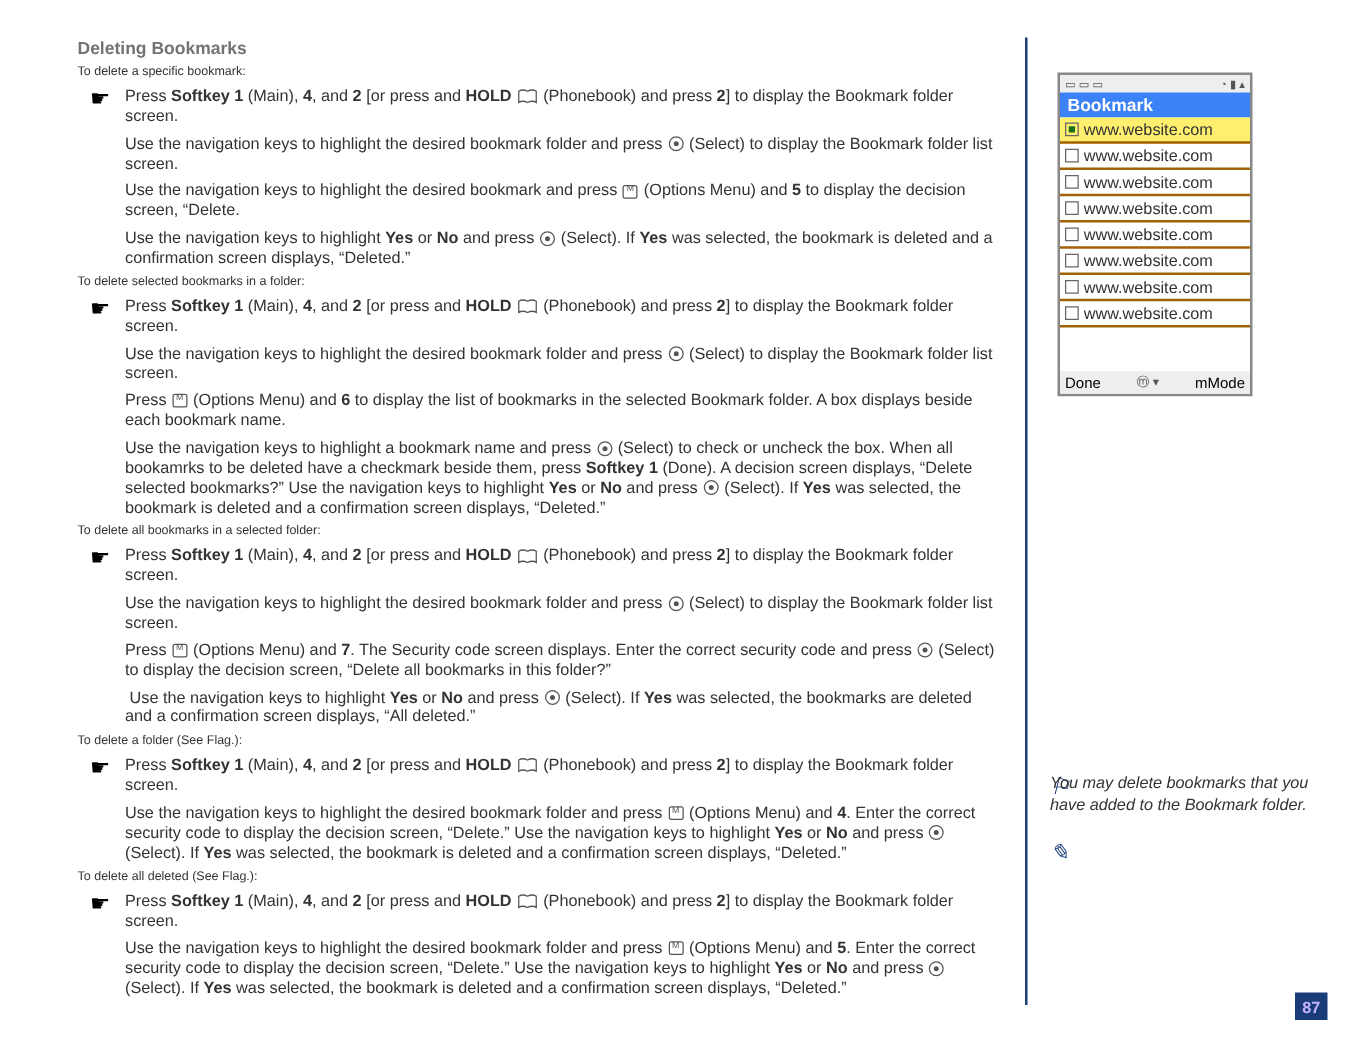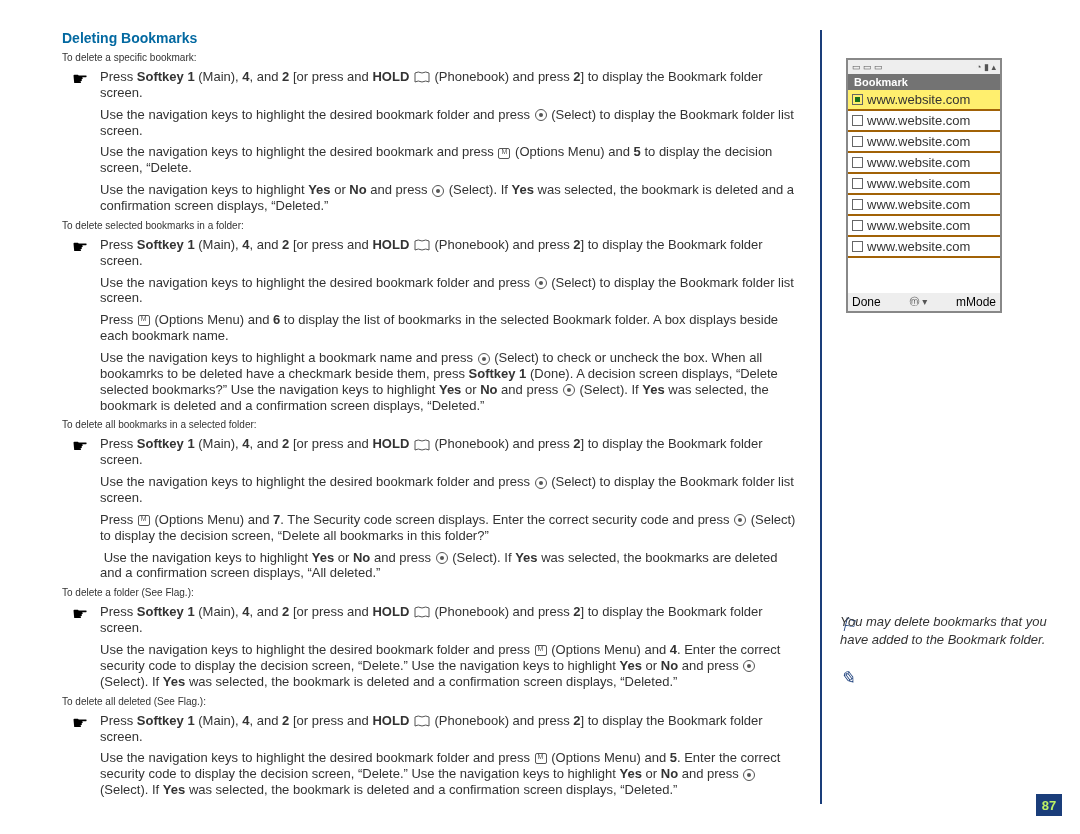--- a/index.html
+++ b/index.html
@@ -24,21 +24,21 @@
   .divider {
     width: 2px;
     background: #1a3d7a;
     margin: 0 18px 0 8px;
     align-self: stretch;
   }
   .side-col {
     width: 218px;
   }
   .section-title {
-    color: #0369a1;
+    color: #737373;
     font-weight: bold;
     font-size: 14px;
     margin-bottom: 6px;
   }
   .lead {
     font-size: 10px;
     margin: 4px 0 6px 0;
   }
   .step-block {
     position: relative;
@@ -108,24 +108,24 @@
     height: 14px;
     background: #eee;
     display:flex;
     justify-content: space-between;
     padding: 0 4px;
     font-size: 9px;
     color:#555;
     align-items:center;
   }
   .phone-title {
-    background: #737373;
+    background: #3b82f6;
     color: #fff;
     font-weight: bold;
-    font-size: 11px;
+    font-size: 14px;
     padding: 2px 6px;
   }
   .phone-list {
     list-style: none;
     margin: 0; padding: 0;
   }
   .phone-list li {
     font-size: 13px;
     padding: 2px 4px;
     border-bottom: 2px solid #a16207;
@@ -171,21 +171,21 @@
     left: 0; top: 0;
     font-size: 18px;
     color: #1a3d7a;
   }
 
   .page-num {
     position: absolute;
     right: 18px;
     bottom: 18px;
     background: #1a3d7a;
-    color: #bef264;
+    color: #c4b5fd;
     width: 26px;
     height: 22px;
     font-size: 13px;
     font-weight: bold;
     display:flex;
     align-items:center;
     justify-content:center;
   }
 </style>
 </head>

